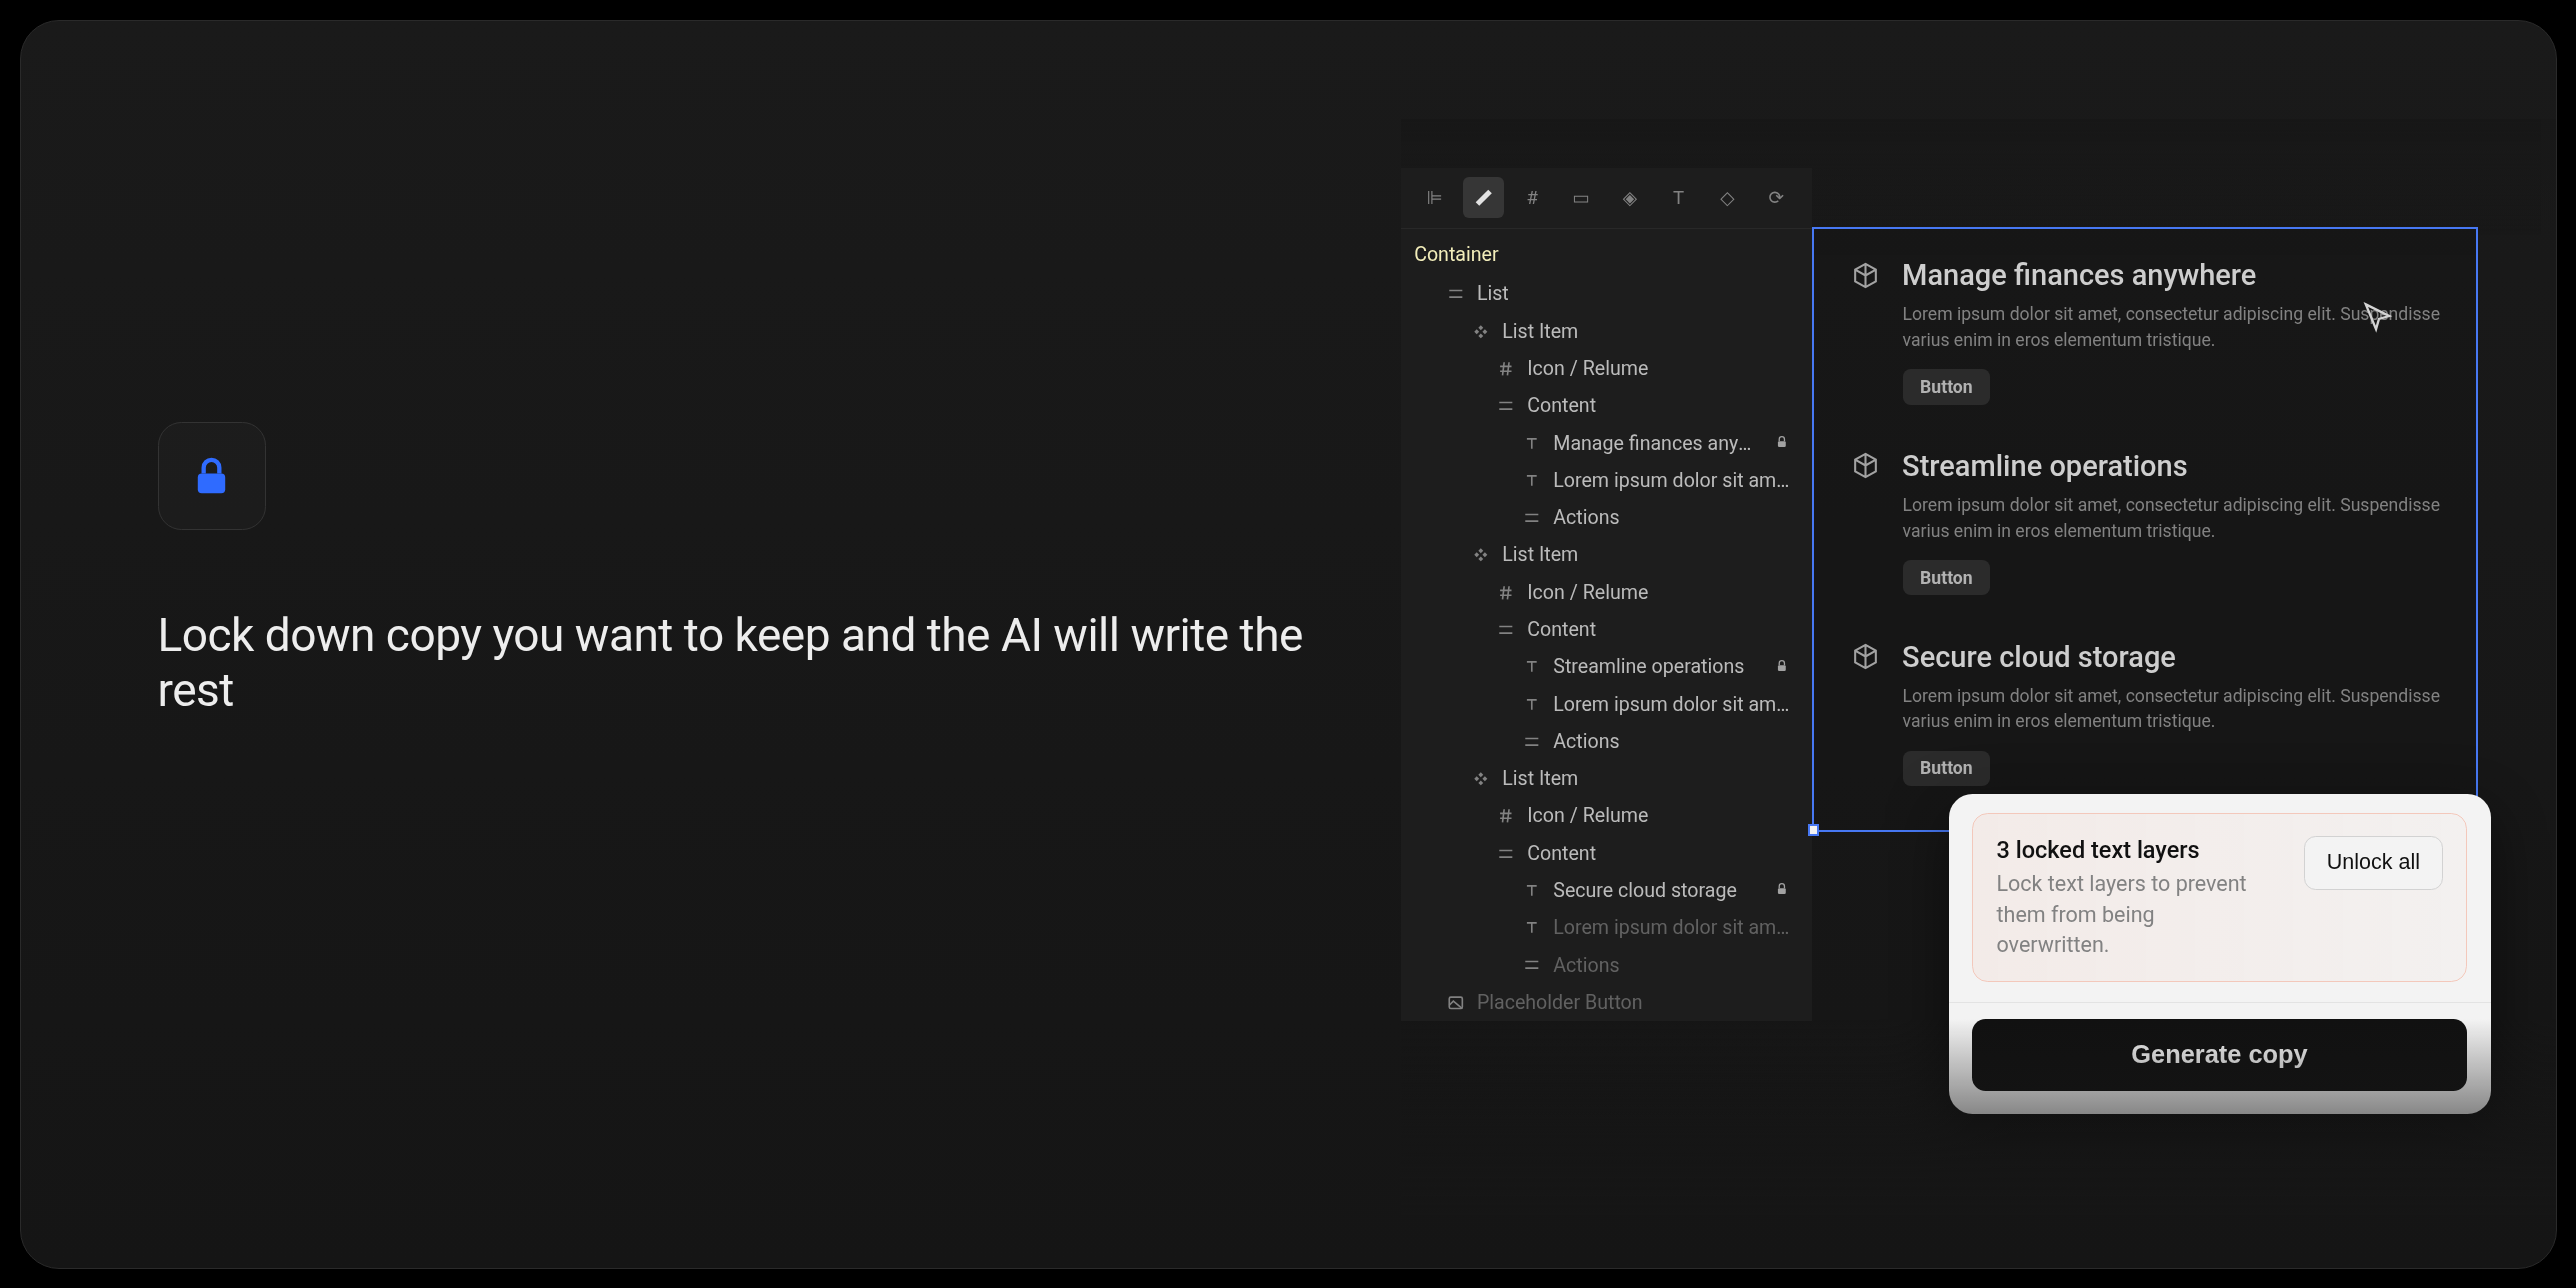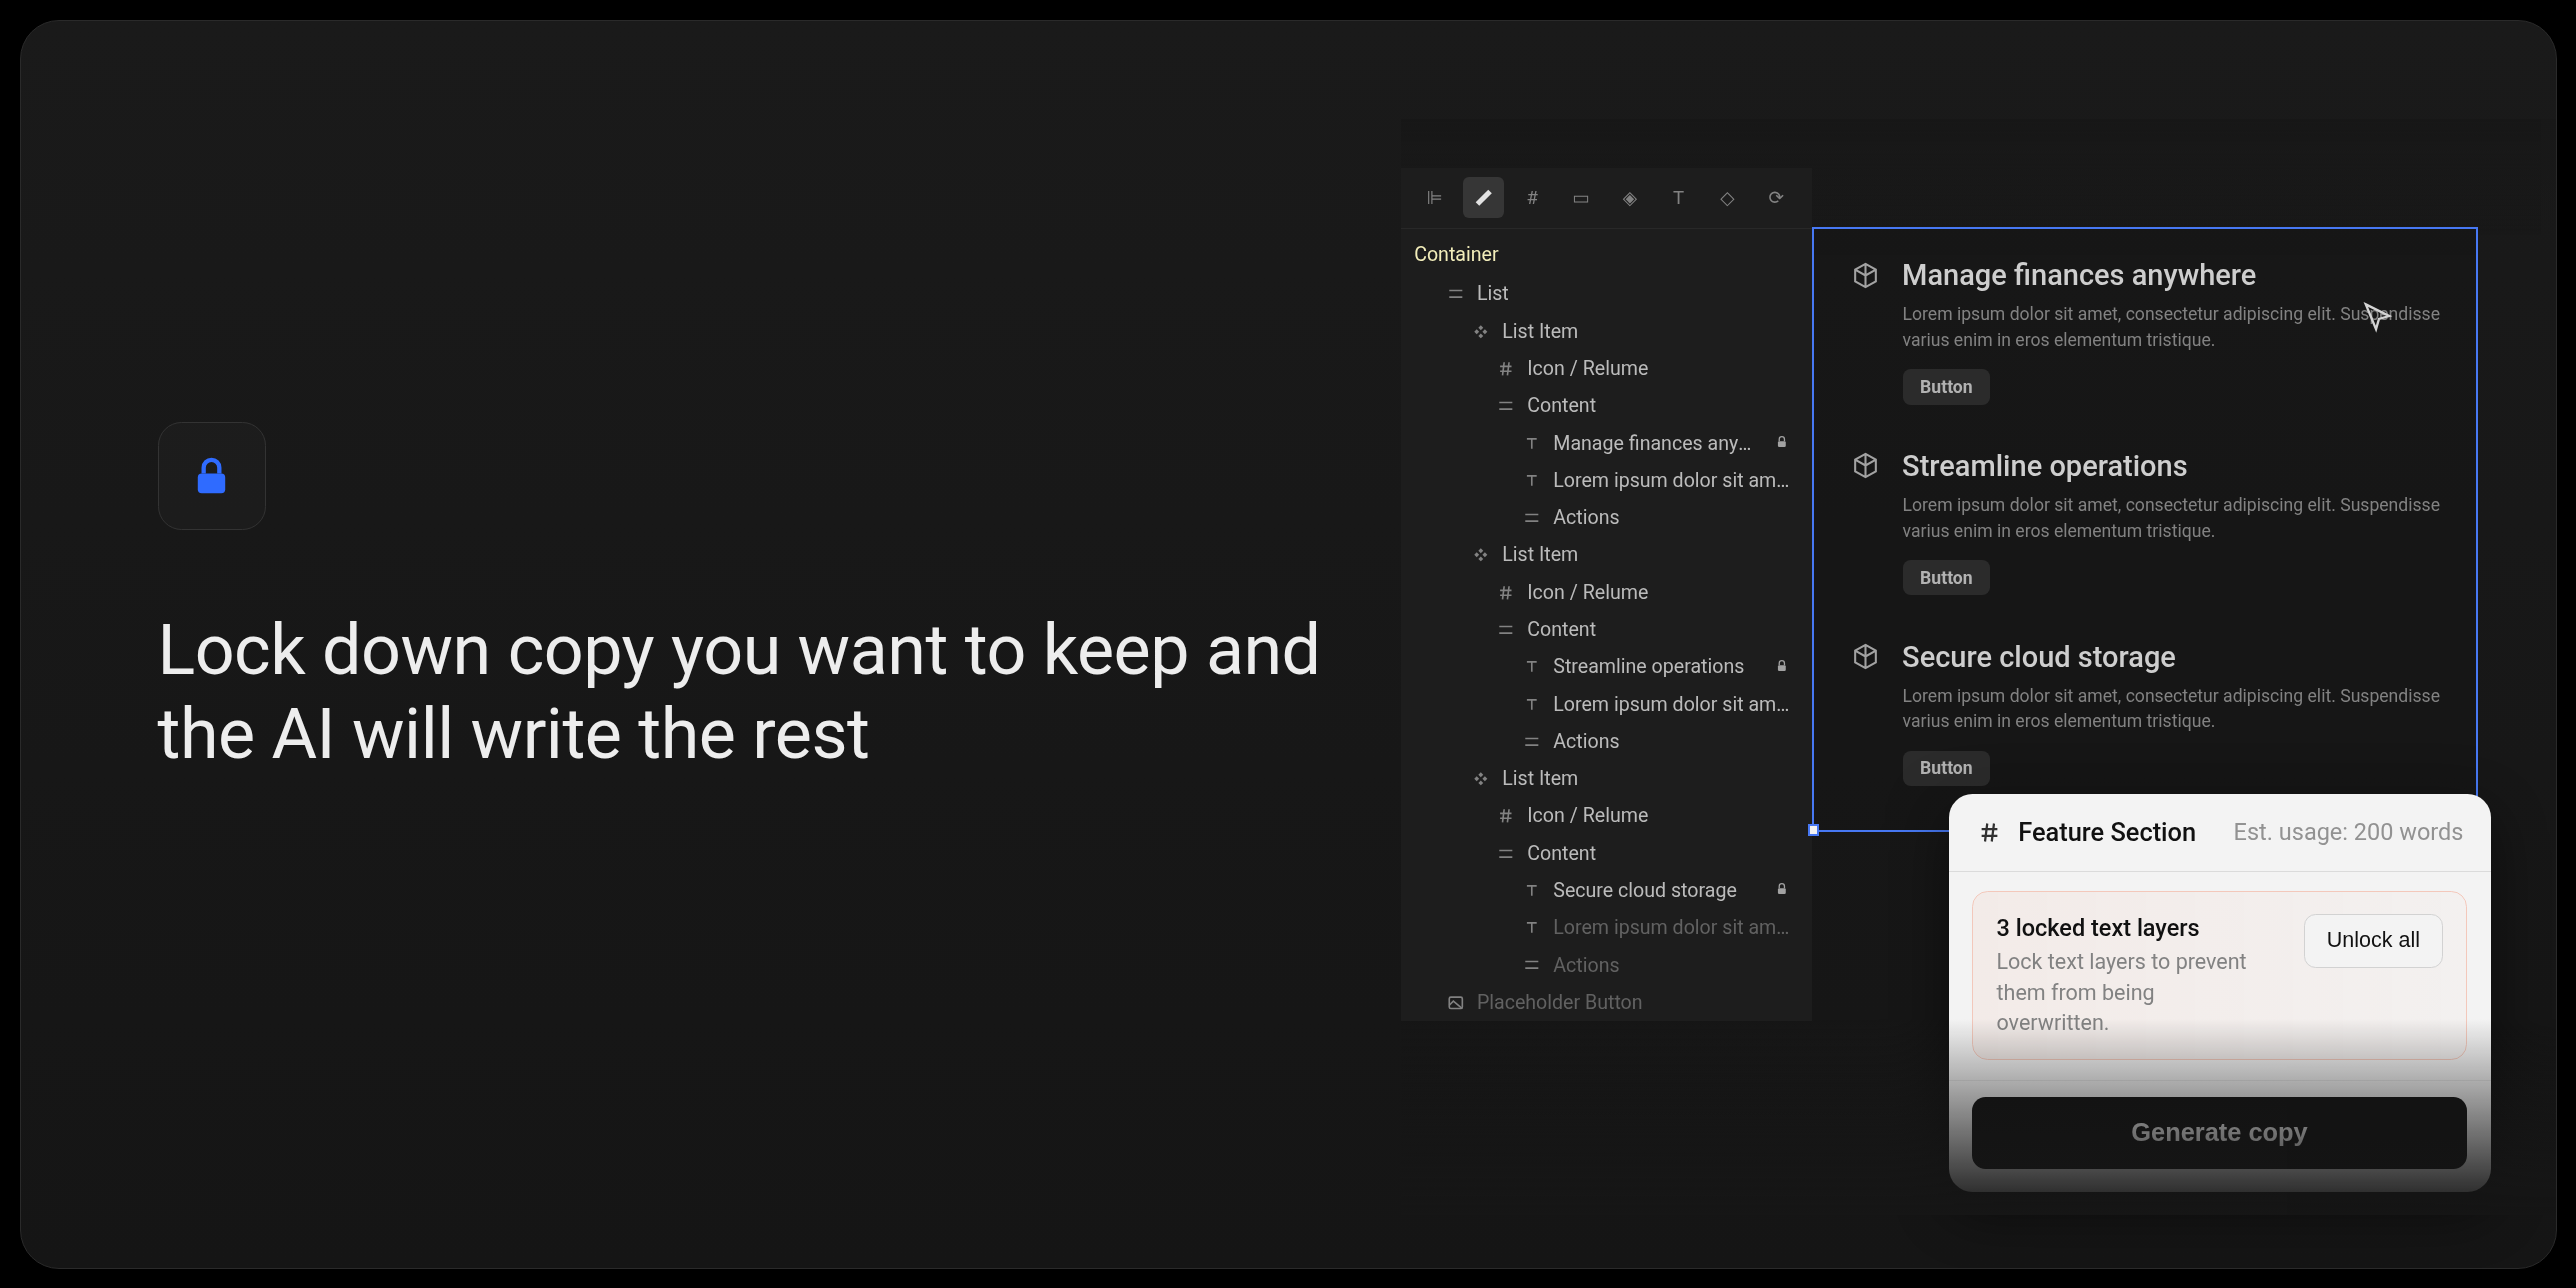--- a/index.html
+++ b/index.html
@@ -34,21 +34,21 @@
       border-radius: 23.5px;
       border: 1px solid #333;
       background: rgba(255,255,255,0.02);
       display: flex;
       align-items: center;
       justify-content: center;
       margin-bottom: 78px;
     }
     .lock-badge svg { width: 47px; height: 47px; }
     .heading {
-      font-size: 70px;
+      font-size: 46px;
       font-weight: 400;
       line-height: 1.2;
       color: #ededed;
       margin-bottom: 59px;
       letter-spacing: -0.5px;
     }
     .subheading {
       font-size: 31px;
       font-weight: 400;
       line-height: 1.5;
@@ -489,29 +489,20 @@
             </div><div class="card-body">Lorem ipsum dolor sit amet, consectetur adipiscing elit. Suspendisse varius enim in eros elementum tristique.</div><div class="card-btn">Button</div></div>
         </div>
       <div class="selection-handle"></div>
     </div>
 
     <svg class="cursor-pointer" width="35" height="35" viewBox="0 0 24 24">
       <path d="M4 3l16 8-7 2-2 7z" fill="none" stroke="#ddd" stroke-width="1.6"></path>
     </svg>
 
     <div class="popup">
-      <div class="popup-header">
-        <div class="popup-title-group">
-          <svg class="hash" width="27" height="27" viewBox="0 0 24 24" stroke="currentColor" stroke-width="2" fill="none">
-            <path d="M5 9h14M5 15h14M10 4l-2 16M16 4l-2 16"></path>
-          </svg>
-          <span class="popup-title">Feature Section</span>
-        </div>
-        <span class="popup-usage">Est. usage: 200 words</span>
-      </div>
       <div class="popup-body">
         <div class="locked-card">
           <div class="locked-text">
             <strong>3 locked text layers</strong>
             <span>Lock text layers to prevent them from being overwritten.</span>
           </div>
           <button class="unlock-btn">Unlock all</button>
         </div>
       </div>
       <div class="popup-footer">

